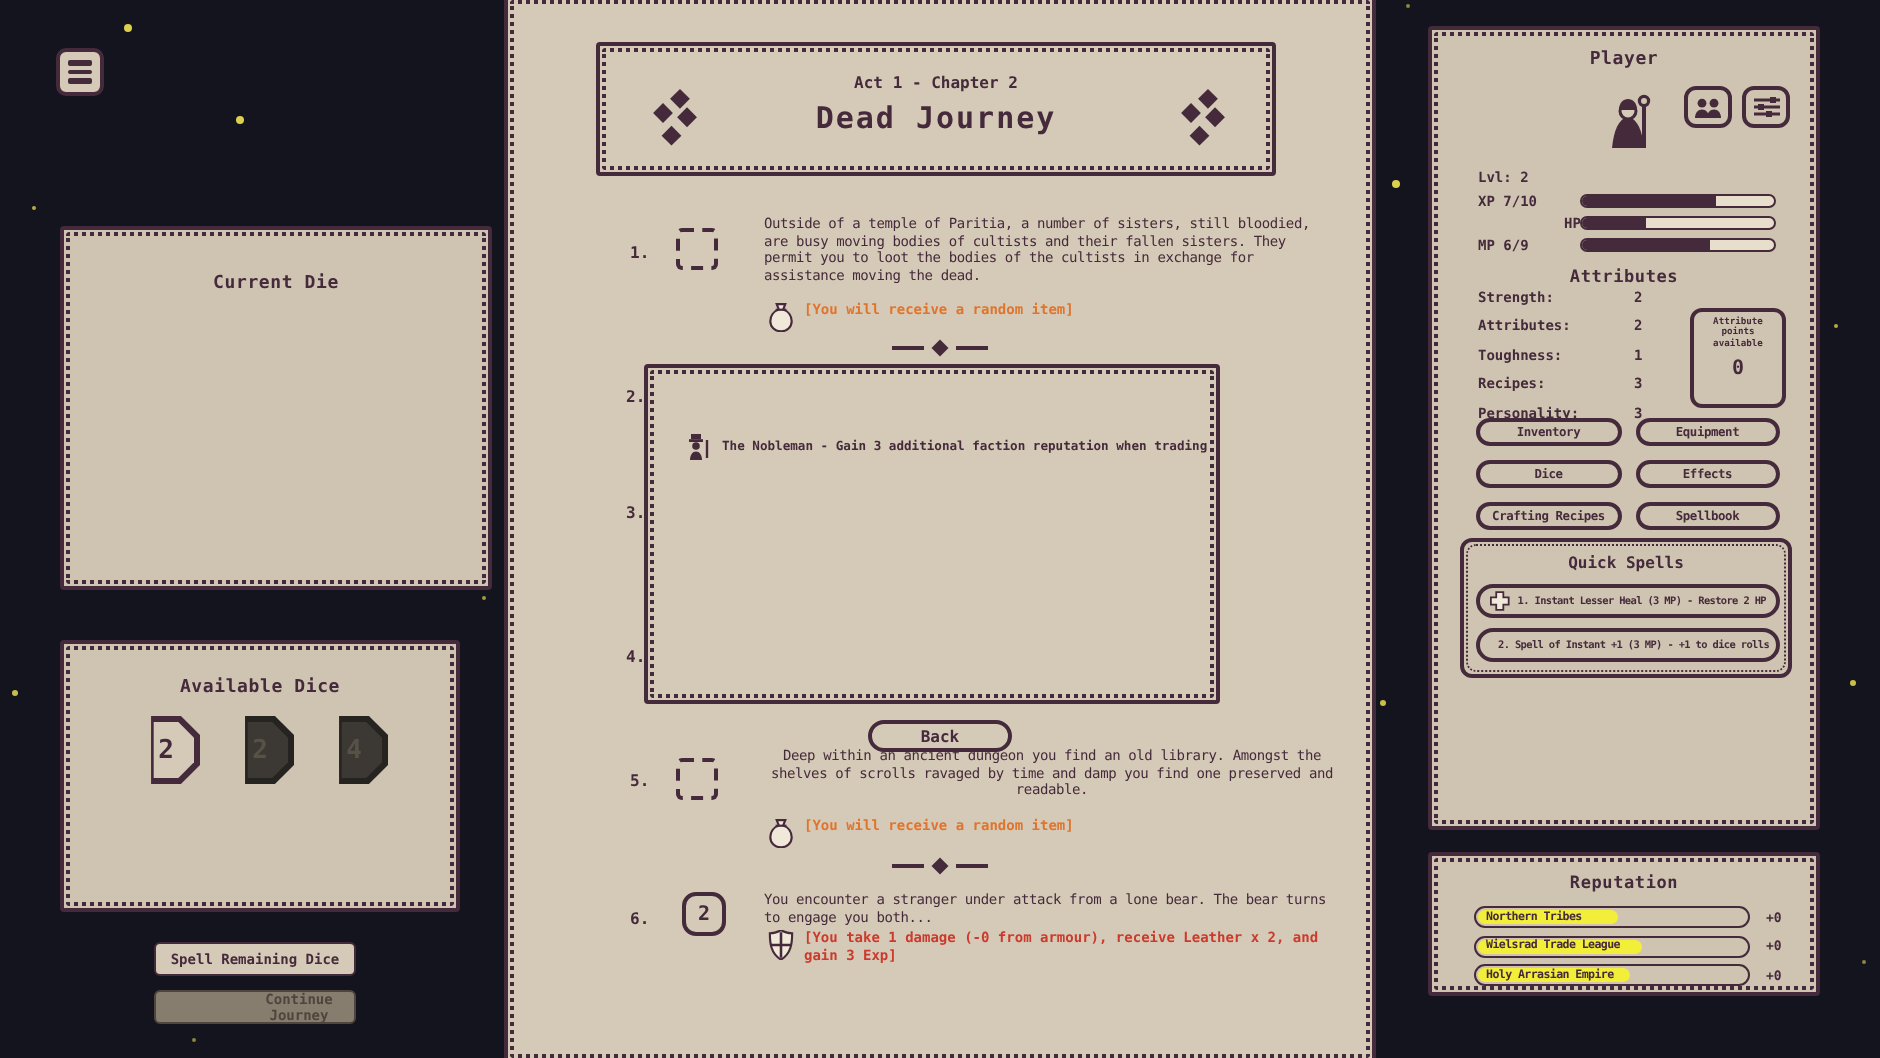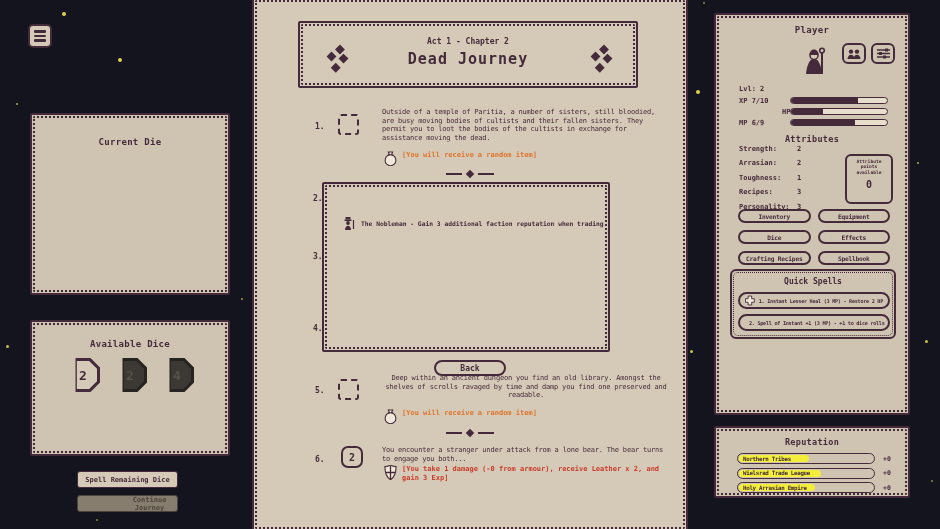--- a/index.html
+++ b/index.html
@@ -55,21 +55,21 @@
   .flower{position:absolute;width:24px;height:24px;}
   .flower::after{content:"";position:absolute;left:4px;top:10px;width:7px;height:7px;background:var(--ink);transform:rotate(45deg);box-shadow:10px -7px 0 var(--ink),11px 5px 0 var(--ink),1px -11px 0 var(--ink);}
 
   #back-btn{position:absolute;left:434px;top:360px;width:72px;height:16px;border:2px solid var(--ink);border-radius:8px;background:transparent;color:var(--ink);font-family:inherit;font-size:8px;font-weight:bold;display:flex;align-items:center;justify-content:center;cursor:pointer;text-align:right;}
 
   
   .pstat-label{position:absolute;font-size:7px;font-weight:bold;}
   .bar{position:absolute;width:98px;height:7px;border:1.5px solid var(--ink);border-radius:4px;background:#e7decc;overflow:hidden;}
   .bar i{display:block;height:100%;background:var(--ink);}
   .icon-btn{position:absolute;width:24px;height:21px;background:transparent;border:2px solid var(--ink);border-radius:6px;display:flex;align-items:center;justify-content:center;cursor:pointer;}
-  .attr-row{display:flex;height:14.4px;font-size:7px;font-weight:bold;}
+  .attr-row{display:flex;height:14.4px;font-size:7px;font-weight:bold;gap:20px;}
   .attr-row .an{width:58px;}
   #attr-points-box{position:absolute;left:129px;top:139px;width:48px;height:50px;border:2px solid var(--ink);border-radius:6px;display:flex;flex-direction:column;align-items:center;padding-top:3px;}
   #attr-points-box .lbl{font-size:4.6px;line-height:5.4px;text-align:center;font-weight:bold;}
   #attr-points-box .val{font-size:10px;font-weight:bold;margin-top:4px;}
   .rbtn-grid{position:absolute;left:22px;top:194px;width:152px;display:grid;grid-template-columns:1fr 1fr;gap:7px 7px;}
   .rbtn{height:14px;border:2px solid var(--ink);border-radius:8px;background:transparent;color:var(--ink);font-family:inherit;font-size:6.2px;font-weight:bold;display:flex;align-items:center;justify-content:center;letter-spacing:-.2px;cursor:pointer;white-space:nowrap;}
   #quick-spells-box{position:absolute;left:14px;top:254px;width:166px;height:70px;border:2px solid var(--ink);border-radius:6px;}
   #quick-spells-box::before{content:"";position:absolute;inset:1px;border:1px dotted var(--ink);border-radius:5px;pointer-events:none;}
   #quick-spells-title{position:absolute;left:0;right:0;top:6px;text-align:center;font-size:8px;font-weight:bold;}
   .spell{position:absolute;left:6px;width:152px;height:17px;border:2px solid var(--ink);border-radius:9px;display:flex;align-items:center;gap:4px;padding:0 5px;font-size:5.2px;letter-spacing:-.3px;font-weight:bold;white-space:nowrap;overflow:hidden;cursor:pointer;background:transparent;color:var(--ink);font-family:inherit;}
@@ -110,21 +110,21 @@
     <span class="star" style="left:931px;top:480px;width:2px;height:2px;opacity:.6;"></span>
     <span class="star" style="left:703px;top:2px;width:2px;height:2px;opacity:.6;"></span>
   </div>
 
   <div id="menu-btn">
     <i></i>
     <i></i>
     <i></i>
   </div>
 
-  <div class="panel" style="left:30px;top:113px;width:200px;height:182px;">
+  <div class="panel" style="left:30px;top:113px;width:216px;height:182px;">
     <div class="panel-title" style="top:22px;">Current Die</div>
   </div>
 
   <div class="panel" style="left:30px;top:320px;width:200px;height:136px;">
     <div class="panel-title" style="top:17px;">Available Dice</div>
     <div class="dice-row">
       <div class="die">
         <div class="d-outer"></div>
         <div class="d-inner">2</div>
       </div>
@@ -253,21 +253,21 @@
         <i style="width: 67%;"></i>
       </div>
 
     <div class="panel-title" style="top:119px;font-size:8.5px;">Attributes</div>
     <div style="position:absolute;left:23px;top:130px;width:95px;">
       <div class="attr-row">
           <span class="an">Strength:</span>
           <span>2</span>
         </div>
       <div class="attr-row">
-          <span class="an">Arrasian:</span>
+          <span class="an">Attributes:</span>
           <span>2</span>
         </div>
       <div class="attr-row">
           <span class="an">Toughness:</span>
           <span>1</span>
         </div>
       <div class="attr-row">
           <span class="an">Recipes:</span>
           <span>3</span>
         </div>

